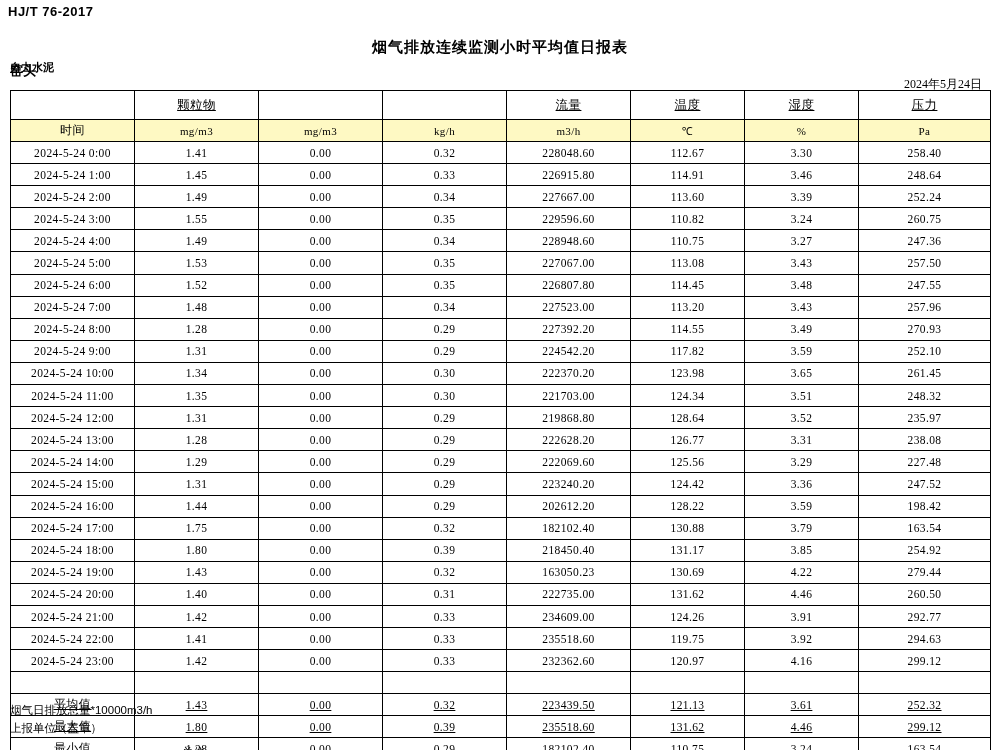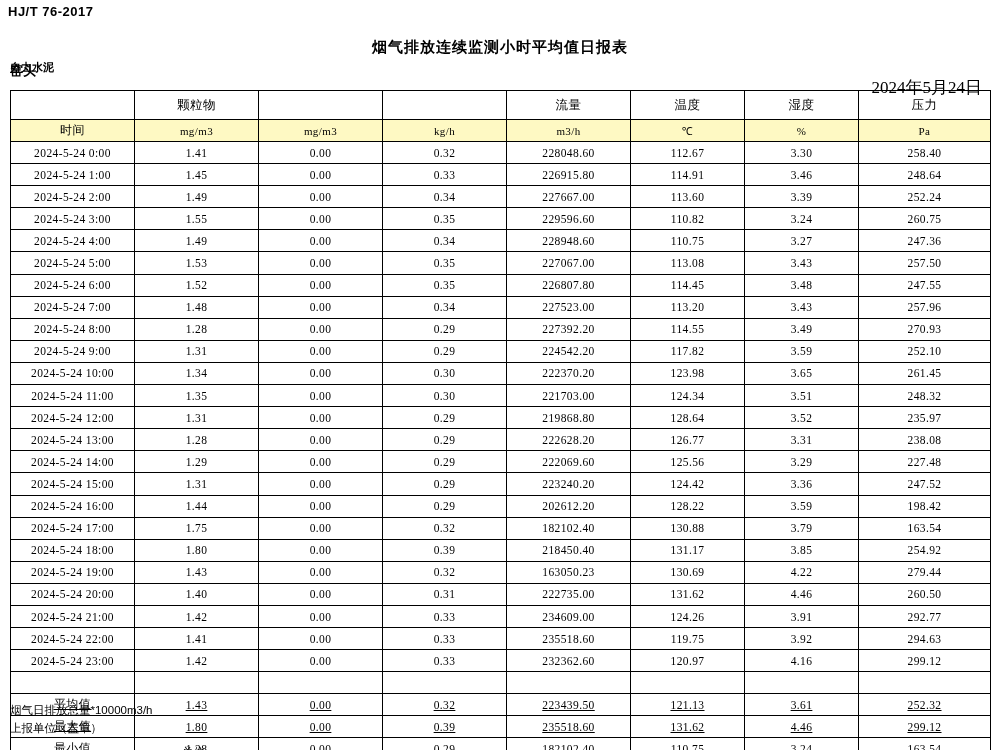--- a/index.html
+++ b/index.html
@@ -55,21 +55,21 @@
     top: 62px;
     font-family: "Liberation Sans", sans-serif;
     font-size: 13px;
     font-weight: bold;
   }
   .report-date {
     position: absolute;
     right: 18px;
     top: 76px;
     font-family: "Liberation Serif", serif;
-    font-size: 17px;
+    font-size: 12px;
   }
   table.data {
     position: absolute;
     left: 10px;
     top: 90px;
     width: 980px;
     border-collapse: collapse;
     table-layout: fixed;
   }
   table.data td, table.data th {
@@ -79,20 +79,21 @@
     font-weight: normal;
     padding: 0;
     height: 20px;
     font-family: "Liberation Serif", serif;
     letter-spacing: 0.4px;
   }
   tr.group-row td {
     height: 28px;
     font-size: 12.5px;
     font-family: "Liberation Sans", sans-serif;
+    text-decoration: underline;
   }
   tr.unit-row td {
     background: #fef9c3;
     height: 21px;
     font-size: 11px;
   }
   tr.unit-row td.time-head {
     font-family: "Liberation Sans", sans-serif;
     font-size: 12px;
   }

